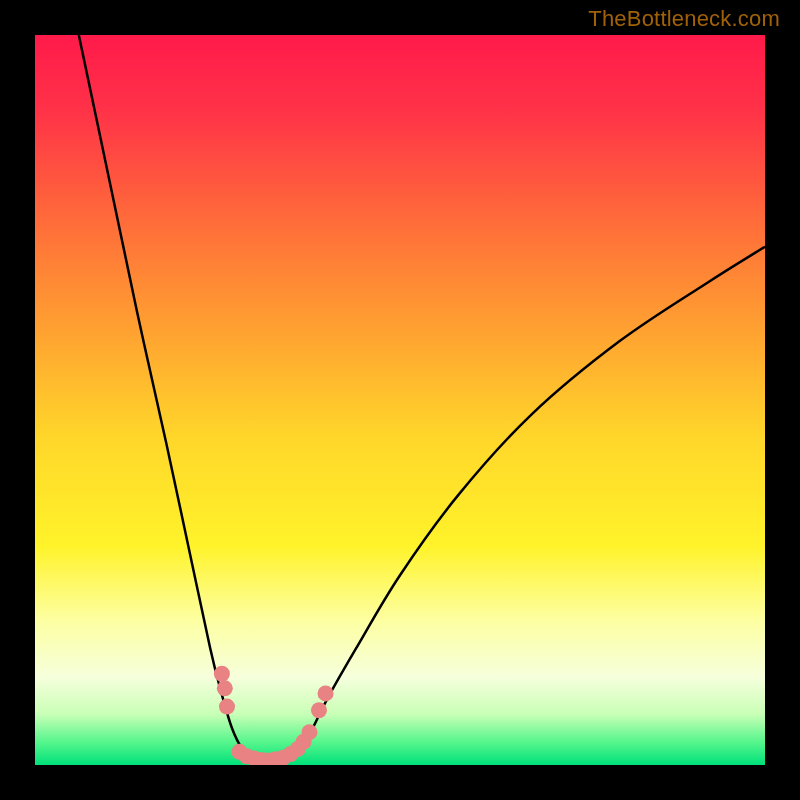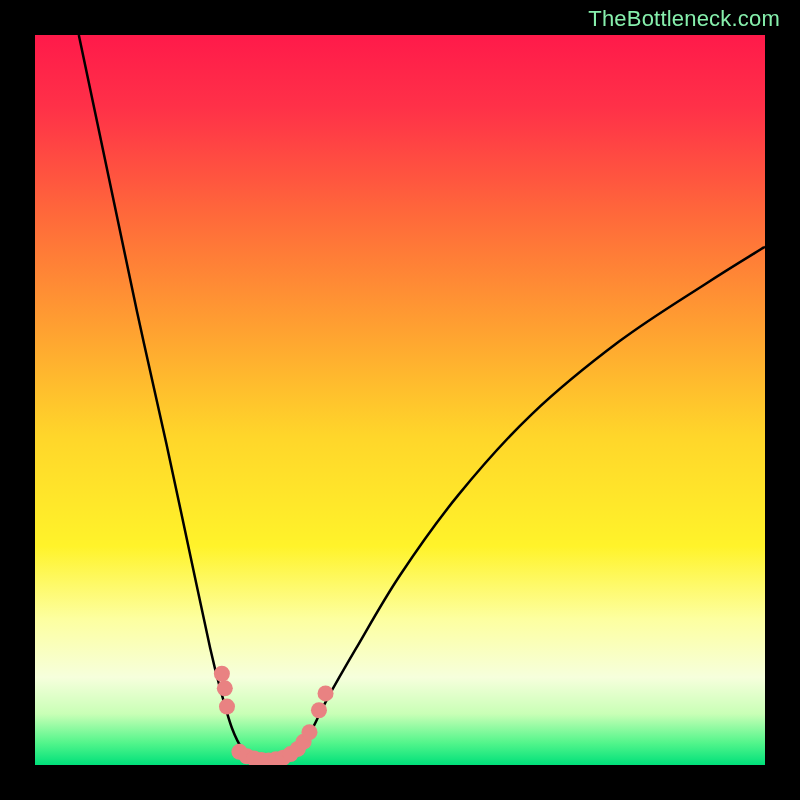--- a/index.html
+++ b/index.html
@@ -9,21 +9,21 @@
     width: 800px;
     height: 800px;
     background: #000;
   }
   .watermark {
     position: absolute;
     top: 6px;
     right: 20px;
     font-family: Arial, Helvetica, sans-serif;
     font-size: 22px;
-    color: #86efac;
+    color: #a16207;
     font-weight: 500;
     letter-spacing: 0.2px;
     z-index: 10;
   }
   .plot-area {
     position: absolute;
     top: 35px;
     left: 35px;
     width: 730px;
     height: 730px;

